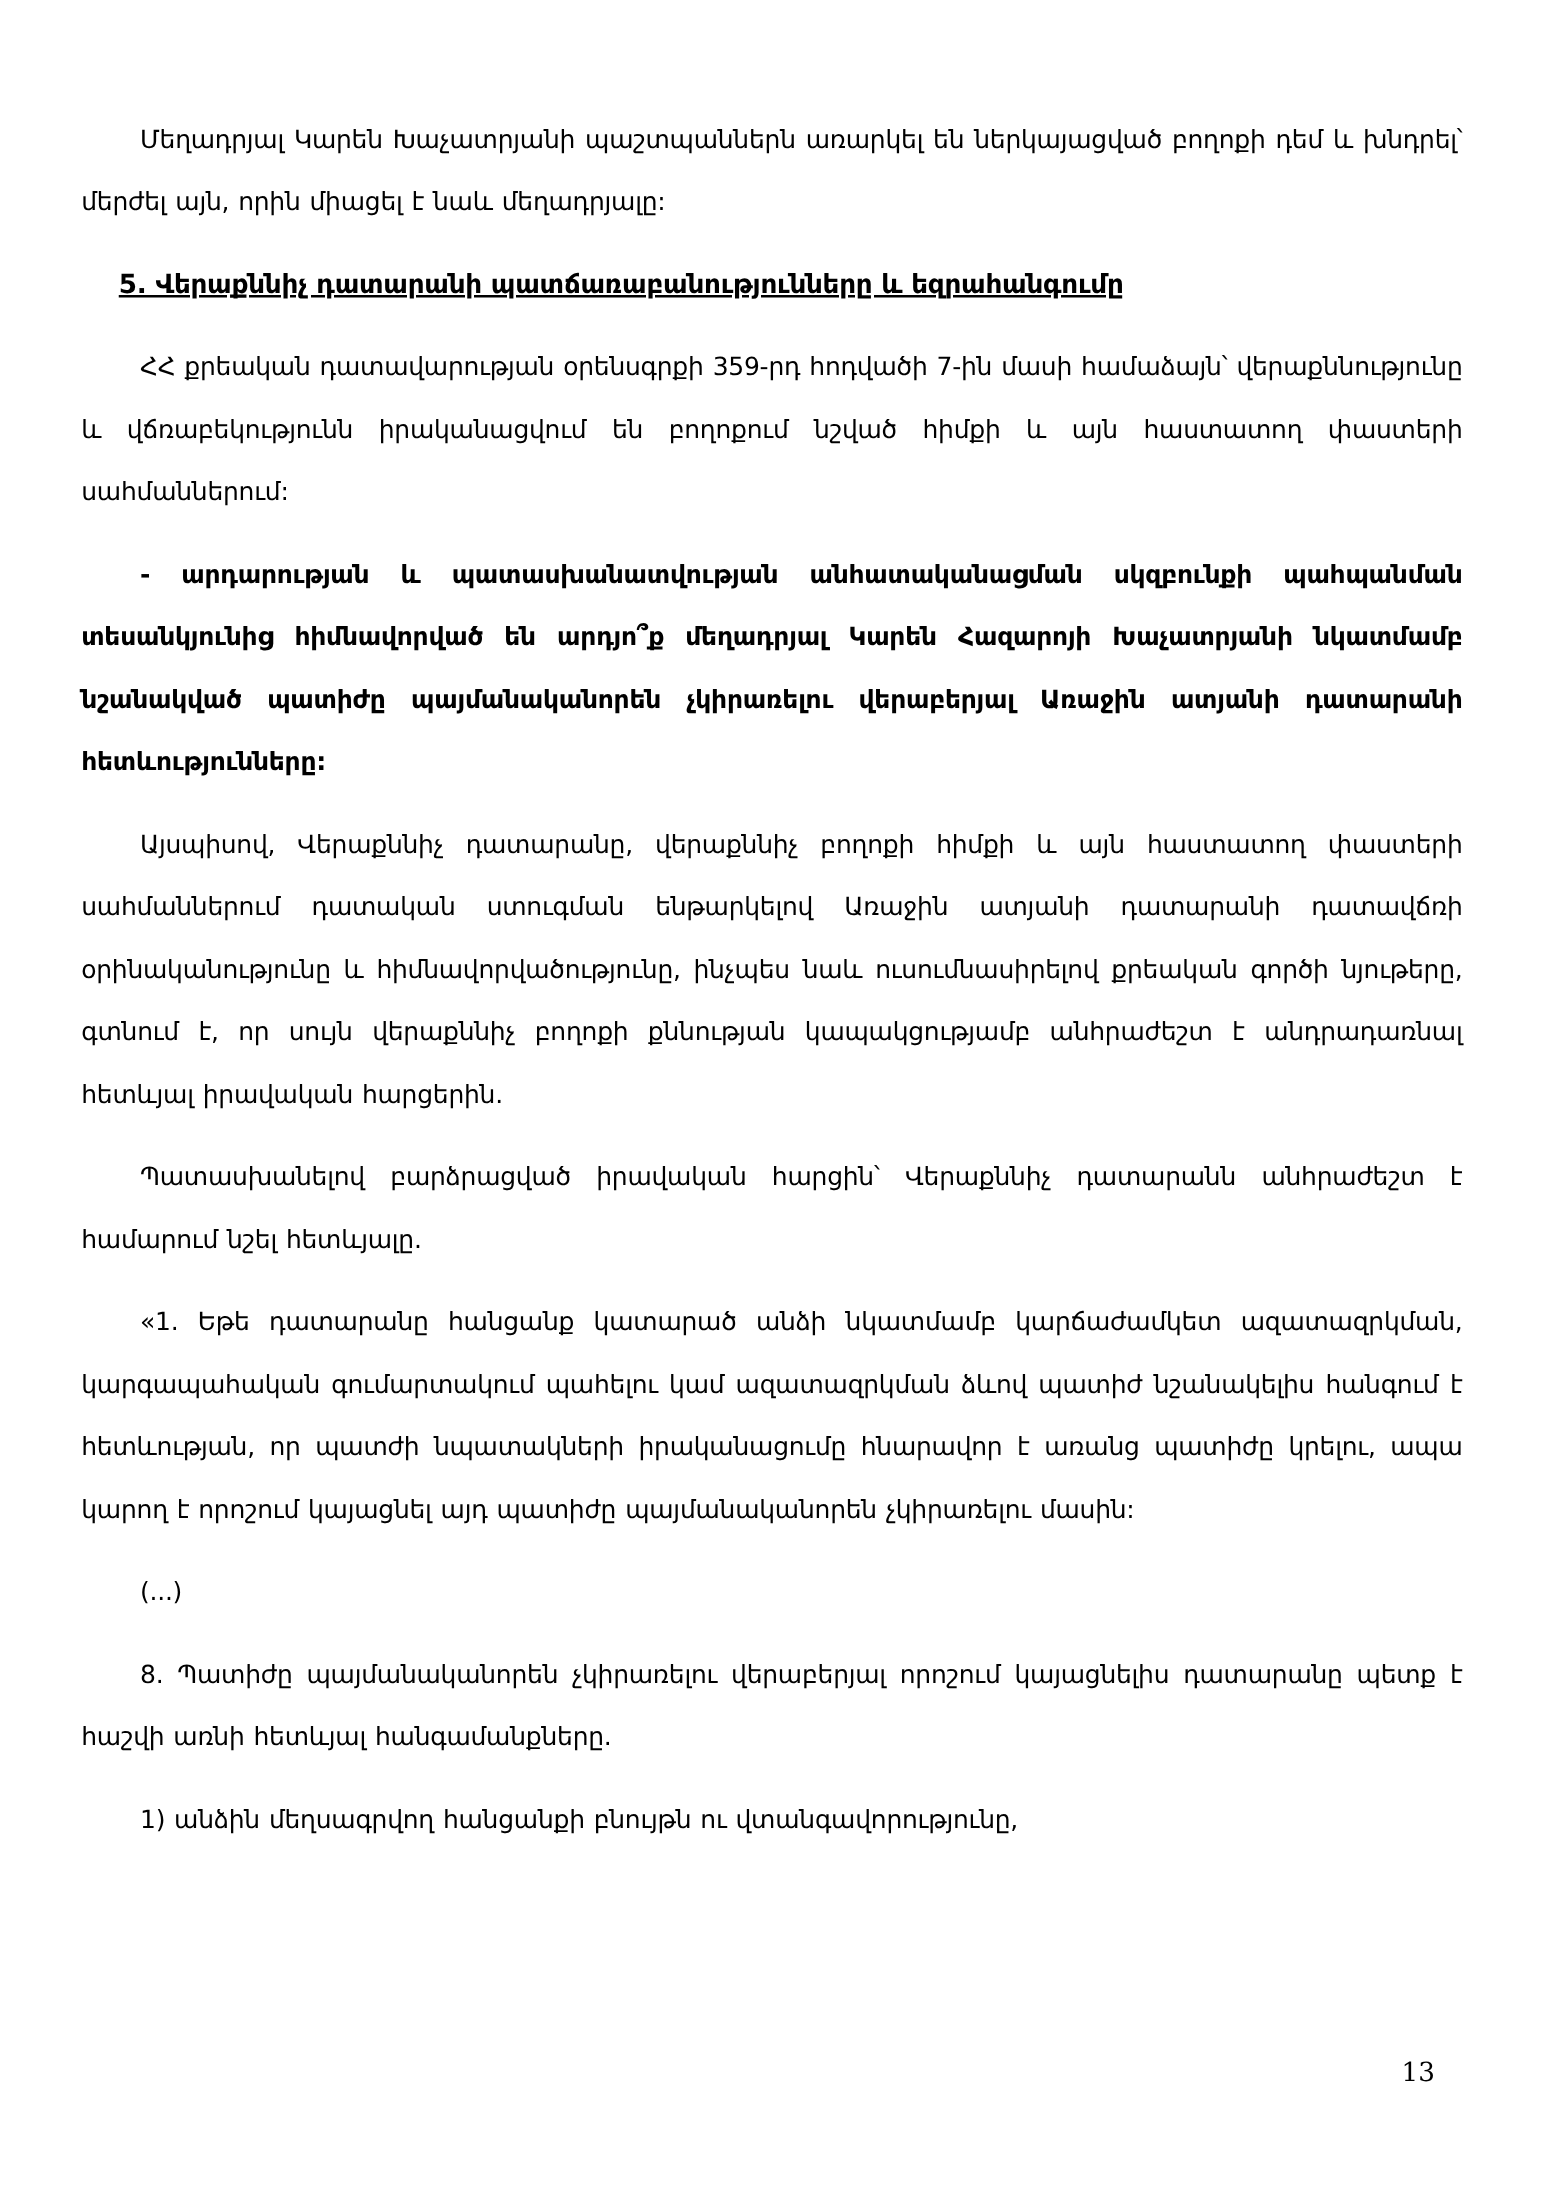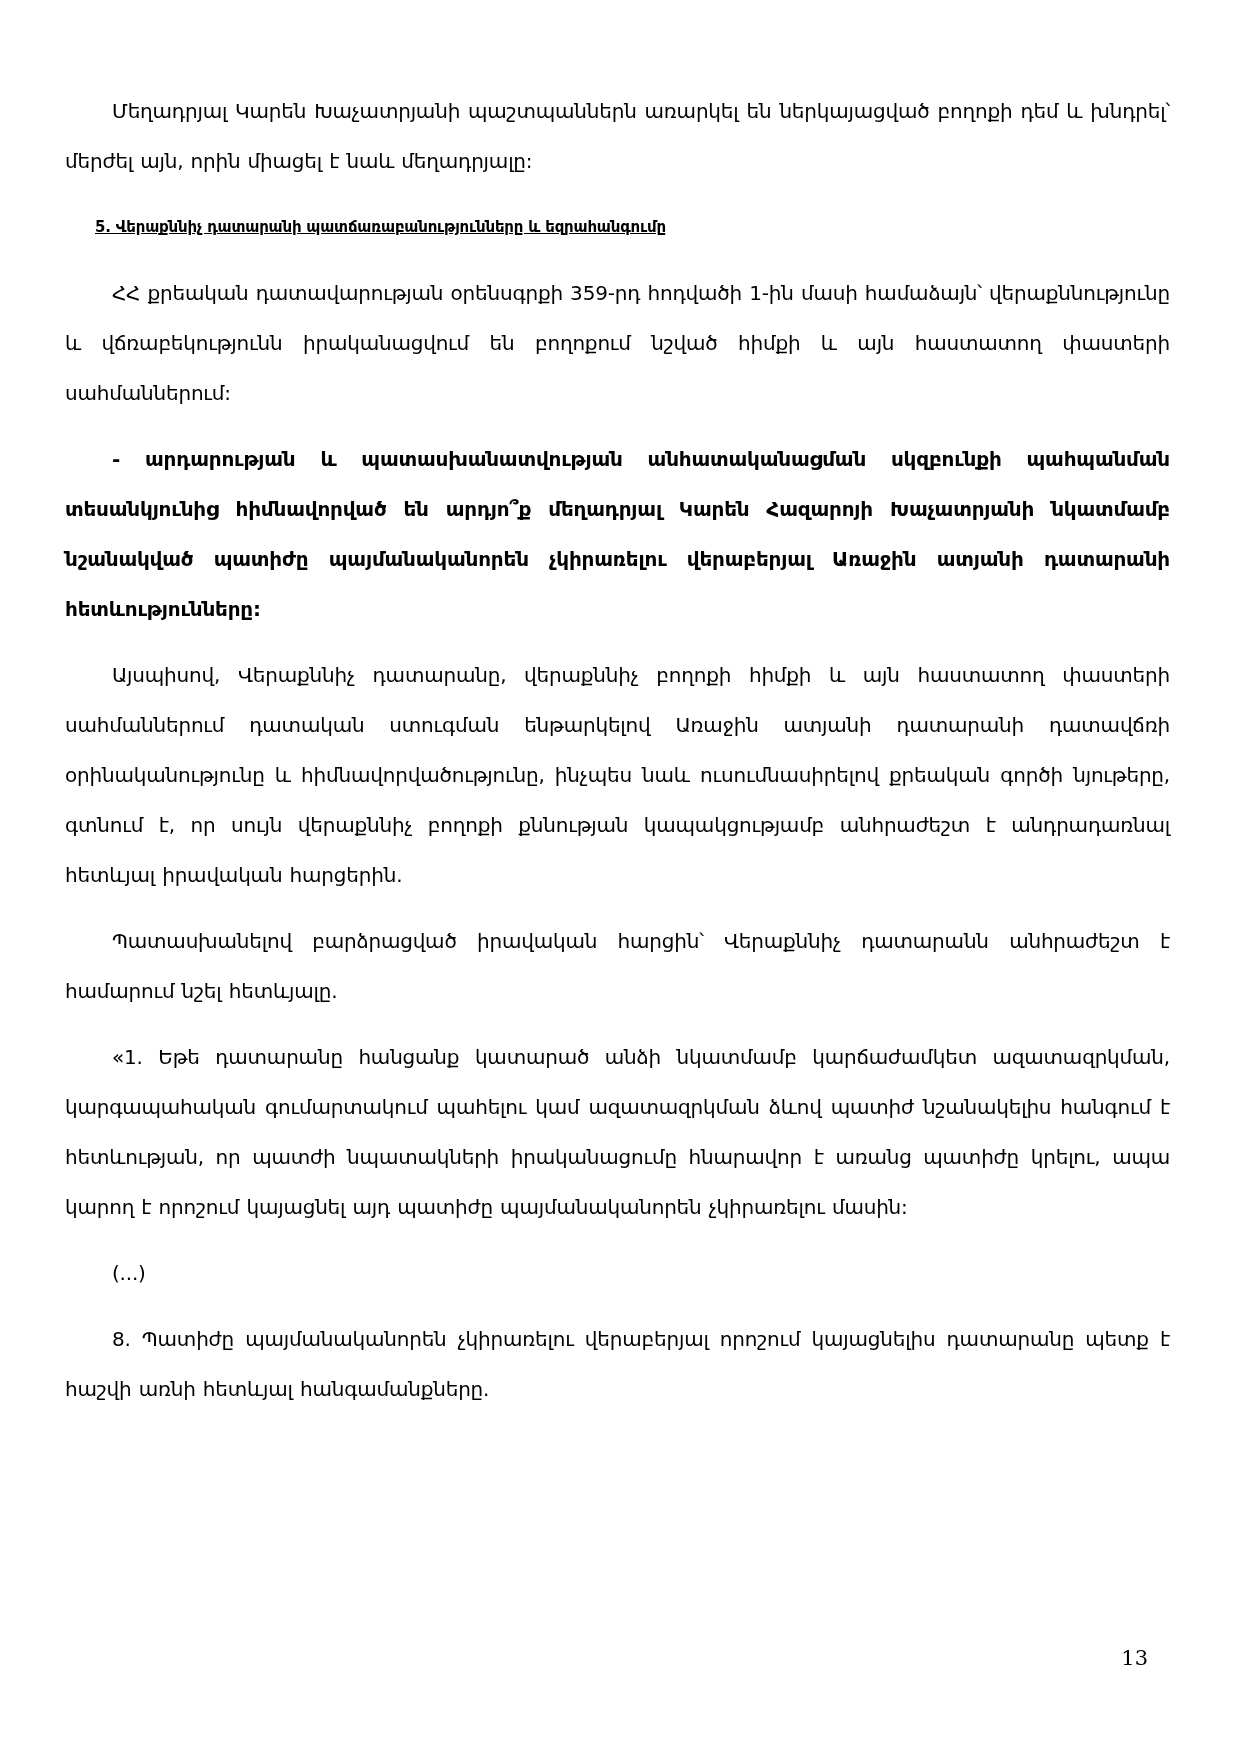--- a/index.html
+++ b/index.html
@@ -29,21 +29,21 @@
     letter-spacing: -0.2px;
     text-align: justify;
     text-indent: 47px;
     margin: 0 0 16px 0;
     word-spacing: 1px;
   }
   .para.bold {
     font-weight: bold;
   }
   .section-heading {
-    font-size: 15px;
+    font-size: 21px;
     font-weight: bold;
     text-decoration: underline;
     line-height: 50px;
     margin: 6px 0 16px 30px;
     letter-spacing: -0.2px;
   }
   .page-number {
     position: absolute;
     top: 1644px;
     right: 92px;
@@ -55,33 +55,34 @@
 </head>
 <body>
 
 <div class="page">
   <div class="content">
 
     <p class="para">Մեղադրյալ Կարեն Խաչատրյանի պաշտպաններն առարկել են ներկայացված բողոքի դեմ և խնդրել՝ մերժել այն, որին միացել է նաև մեղադրյալը:</p>
 
     <div class="section-heading">5. Վերաքննիչ դատարանի պատճառաբանությունները և եզրահանգումը</div>
 
-    <p class="para">ՀՀ քրեական դատավարության օրենսգրքի 359-րդ հոդվածի 1-ին մասի համաձայն՝ վերաքննությունը և վճռաբեկությունն իրականացվում են բողոքում նշված հիմքի և այն հաստատող փաստերի սահմաններում:</p>
+    <p class="para">ՀՀ քրեական դատավարության օրենսգրքի 359-րդ հոդվածի 7-ին մասի համաձայն՝ վերաքննությունը և վճռաբեկությունն իրականացվում են բողոքում նշված հիմքի և այն հաստատող փաստերի սահմաններում:</p>
 
     <p class="para bold">- արդարության և պատասխանատվության անհատականացման սկզբունքի պահպանման տեսանկյունից հիմնավորված են արդյո՞ք մեղադրյալ Կարեն Հազարոյի Խաչատրյանի նկատմամբ նշանակված պատիժը պայմանականորեն չկիրառելու վերաբերյալ Առաջին ատյանի դատարանի հետևությունները:</p>
 
     <p class="para">Այսպիսով, Վերաքննիչ դատարանը, վերաքննիչ բողոքի հիմքի և այն հաստատող փաստերի սահմաններում դատական ստուգման ենթարկելով Առաջին ատյանի դատարանի դատավճռի օրինականությունը և հիմնավորվածությունը, ինչպես նաև ուսումնասիրելով քրեական գործի նյութերը, գտնում է, որ սույն վերաքննիչ բողոքի քննության կապակցությամբ անհրաժեշտ է անդրադառնալ հետևյալ իրավական հարցերին.</p>
 
     <p class="para">Պատասխանելով բարձրացված իրավական հարցին՝ Վերաքննիչ դատարանն անհրաժեշտ է համարում նշել հետևյալը.</p>
 
 
     <p class="para">«1. Եթե դատարանը հանցանք կատարած անձի նկատմամբ կարճաժամկետ ազատազրկման, կարգապահական գումարտակում պահելու կամ ազատազրկման ձևով պատիժ նշանակելիս հանգում է հետևության, որ պատժի նպատակների իրականացումը հնարավոր է առանց պատիժը կրելու, ապա կարող է որոշում կայացնել այդ պատիժը պայմանականորեն չկիրառելու մասին:</p>
 
     <p class="para">(...)</p>
 
     <p class="para">8. Պատիժը պայմանականորեն չկիրառելու վերաբերյալ որոշում կայացնելիս դատարանը պետք է հաշվի առնի հետևյալ հանգամանքները.</p>
 
+    <p class="para">1) անձին մեղսագրվող հանցանքի բնույթն ու վտանգավորությունը,</p>
 
 
   </div>
 
   <div class="page-number">13</div>
 </div>
 
 </body></html>

